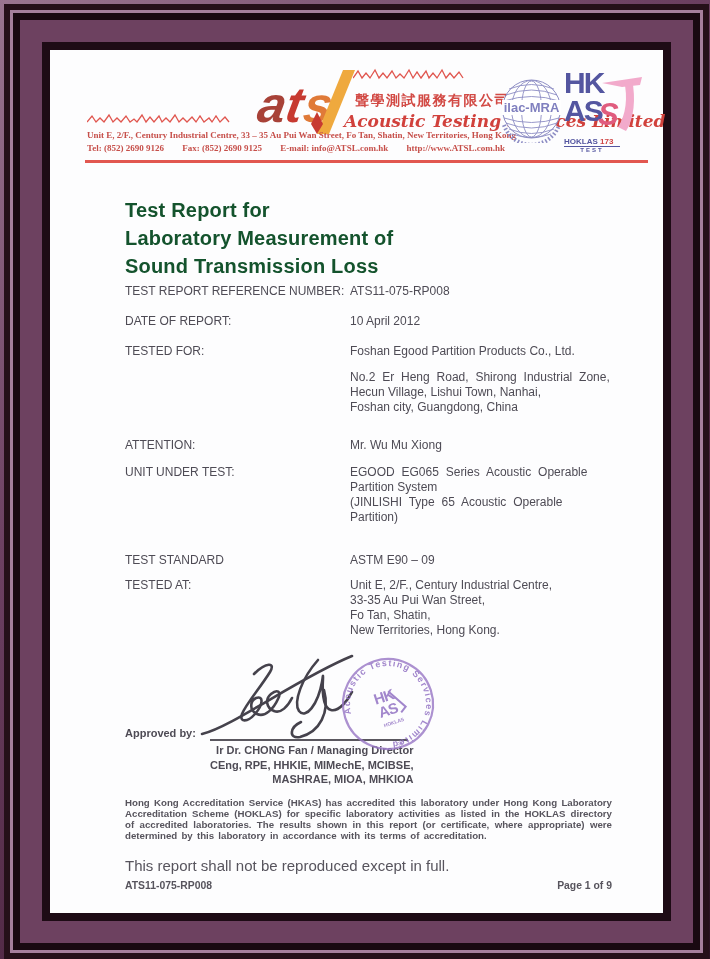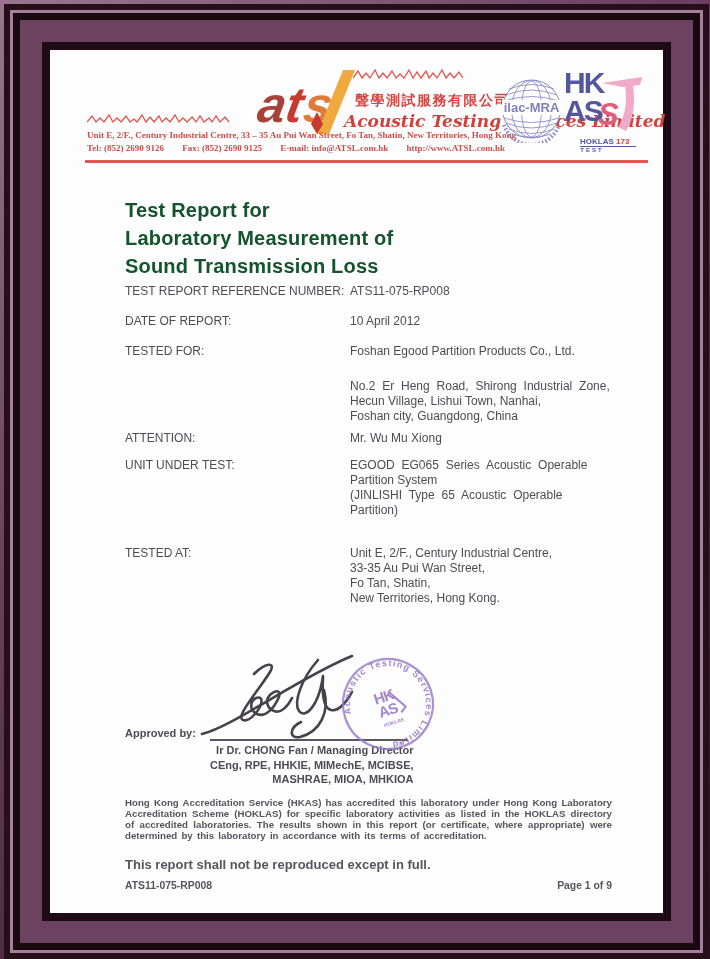--- a/index.html
+++ b/index.html
@@ -10,37 +10,37 @@
     box-shadow:0 0 0 8px #1e0b15,0 0 0 30px #6d4160,0 0 0 37px #190911,0 0 0 40px #a57f9c,0 0 0 46px #251019;}
   .abs{position:absolute;}
   
   .cn{font-size:14px;font-weight:bold;color:#d24a45;letter-spacing:1.5px;white-space:nowrap;}
   .script{font-family:"DejaVu Serif",serif;font-style:italic;font-weight:bold;font-size:17px;color:#d1413c;white-space:nowrap;}
   .addr{font-family:"Liberation Serif",serif;font-weight:bold;color:#c64f4a;font-size:9px;white-space:nowrap;}
   .addr span{margin-right:16px;}
   .redrule{background:#e25750;height:2.5px;}
   .hkas-block{line-height:0.82;font-weight:bold;color:#5456a0;font-size:30px;letter-spacing:-2px;font-family:"Liberation Sans",sans-serif;}
   .hkas-s{position:absolute;left:34px;top:26px;font-size:31px;font-weight:bold;font-style:italic;color:#e05c7e;}
-  .hoklas{font-size:8px;font-weight:bold;color:#5456a0;border-bottom:1.5px solid #5456a0;white-space:nowrap;margin-left:16px;}
+  .hoklas{font-size:8px;font-weight:bold;color:#5456a0;border-bottom:1.5px solid #5456a0;white-space:nowrap;}
   .hoklas b{color:#cf4444;}
   .hoklas-sub{font-size:6px;font-weight:bold;color:#5456a0;letter-spacing:2px;text-align:center;}
   
   .title{font-size:20px;font-weight:bold;color:#14532d;line-height:28px;letter-spacing:0.2px;}
   
   .fields{font-size:12px;font-weight:normal;color:#4e4b55;width:487px;}
   .frow{display:flex;align-items:flex-start;}
   .flabel{width:225px;flex:none;}
   .fval{width:262px;line-height:15px;}
   .spread{word-spacing:3.5px;}
   
   .appr{font-size:11px;font-weight:bold;color:#4e4b55;}
   .sigline{height:1.5px;background:#5a575f;}
   
   .fpara{font-size:9.7px;font-weight:bold;color:#57545d;line-height:11px;text-align:justify;word-spacing:1.5px;}
-  .fnote{font-size:13px;font-weight:bold;color:#57545d;text-align:center;}
+  .fnote{font-size:15px;font-weight:normal;color:#57545d;text-align:center;}
   .fbottom{display:flex;justify-content:space-between;font-size:10.4px;font-weight:bold;color:#57545d;}
   .stamp{opacity:0.82;transform:rotate(-18deg);}
 </style>
 </head>
 <body>
 
 <div class="frame">
   <div class="page">
 
     <svg class="abs" style="left:37px;top:62px;" width="166" height="15" viewBox="0 0 166 15">
@@ -118,28 +118,28 @@
           </div>
       </div>
 
       <div class="frow" style="margin-bottom:15px;">
         <div class="flabel">DATE OF REPORT:</div>
         <div class="fval">
             <div>10 April 2012</div>
           </div>
       </div>
 
-      <div class="frow" style="margin-bottom:20px;">
+      <div class="frow" style="margin-bottom:11px;">
         <div class="flabel">TESTED FOR:</div>
         <div class="fval">
             <div>Foshan Egood Partition Products Co., Ltd.</div>
           </div>
       </div>
 
-      <div class="frow" style="margin-bottom:7px;">
+      <div class="frow" style="margin-bottom:23px;">
         <div class="flabel"></div>
         <div class="fval">
           <div class="spread">No.2 Er Heng Road, Shirong Industrial Zone,</div>
           <div>Hecun Village, Lishui Town, Nanhai,</div>
           <div>Foshan city, Guangdong, China</div>
         </div>
       </div>
 
       <div class="frow" style="margin-bottom:12px;">
         <div class="flabel">ATTENTION:</div>
@@ -151,20 +151,26 @@
       <div class="frow" style="margin-bottom:28px;">
         <div class="flabel">UNIT UNDER TEST:</div>
         <div class="fval">
           <div class="spread">EGOOD EG065 Series Acoustic Operable</div>
           <div>Partition System</div>
           <div class="spread">(JINLISHI Type 65 Acoustic Operable</div>
           <div>Partition)</div>
         </div>
       </div>
 
+      <div class="frow" style="margin-bottom:10px;">
+        <div class="flabel">TEST STANDARD</div>
+        <div class="fval">
+            <div>ASTM E90 – 09</div>
+          </div>
+      </div>
 
       <div class="frow">
         <div class="flabel">TESTED AT:</div>
         <div class="fval">
           <div>Unit E, 2/F., Century Industrial Centre,</div>
           <div>33-35 Au Pui Wan Street,</div>
           <div>Fo Tan, Shatin,</div>
           <div>New Territories, Hong Kong.</div>
         </div>
       </div>

